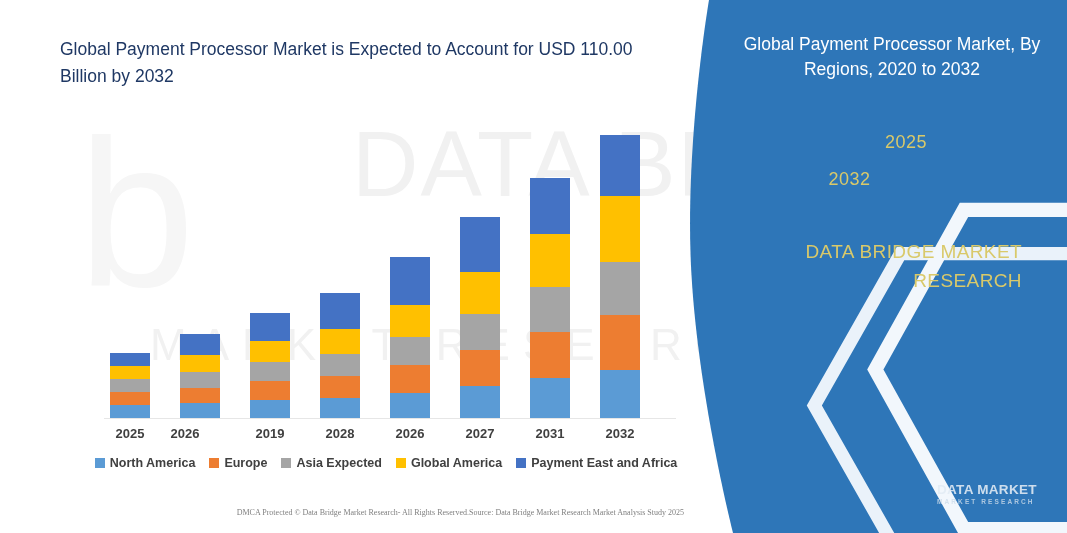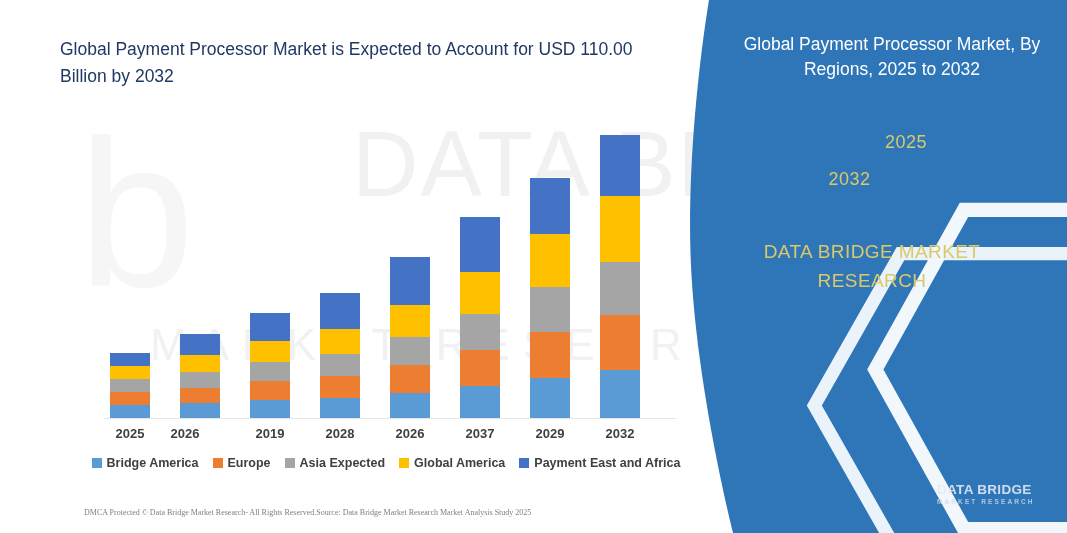--- a/index.html
+++ b/index.html
@@ -47,21 +47,21 @@
     letter-spacing: .5px;
   }
   .hex svg { position: absolute; inset: 0; }
   .hex span { position: relative; z-index: 2; }
   .hex-2025 { left: 85px; top: 0px;  width: 88px; height: 78px; }
   .hex-2032 { left: 25px; top: 36px; width: 95px; height: 80px; }
 
   .brand-text {
     position: absolute;
     top: 237px; left: 45px; width: 300px;
-    text-align: center;
+    text-align: right;
     color: #d9c96a;
     font-size: 19px;
     line-height: 29px;
     letter-spacing: .4px;
   }
 
   .logo {
     position: absolute;
     left: 212px; top: 473px;
     width: 150px; height: 42px;
@@ -147,21 +147,21 @@
     gap: 14px;
     white-space: nowrap;
   }
   .legend-item { display: flex; align-items: center; gap: 5px; }
   .legend-swatch { width: 10px; height: 10px; flex: none; }
   .legend-label { font-size: 12.5px; font-weight: 700; color: #404040; }
 
   .footer {
     position: absolute;
     left: 84px; top: 508px; width: 600px;
-    display: flex; justify-content: flex-start;
+    display: flex; justify-content: flex-end;
     font-size: 8px; color: #808080;
     font-family: "Liberation Serif", serif;
   }
   .footer span { white-space: nowrap; }
 </style>
 </head>
 <body>
 
 <div id="root">
 
@@ -250,29 +250,29 @@
         </div>
       </div>
   </div>
 
   <div class="x-labels" id="x-labels">
       <div class="x-label" style="left: -1px;">2025</div>
       <div class="x-label" style="left: 54px;">2026</div>
       <div class="x-label" style="left: 139px;">2019</div>
       <div class="x-label" style="left: 209px;">2028</div>
       <div class="x-label" style="left: 279px;">2026</div>
-      <div class="x-label" style="left: 349px;">2037</div>
-      <div class="x-label" style="left: 419px;">2029</div>
+      <div class="x-label" style="left: 349px;">2027</div>
+      <div class="x-label" style="left: 419px;">2031</div>
       <div class="x-label" style="left: 489px;">2032</div>
     </div>
 
   <div class="legend" id="legend">
       <div class="legend-item">
         <span class="legend-swatch" style="background: rgb(91, 155, 213);"></span>
-        <span class="legend-label">Bridge America</span>
+        <span class="legend-label">North America</span>
       </div>
       <div class="legend-item">
         <span class="legend-swatch" style="background: rgb(237, 125, 49);"></span>
         <span class="legend-label">Europe</span>
       </div>
       <div class="legend-item">
         <span class="legend-swatch" style="background: rgb(165, 165, 165);"></span>
         <span class="legend-label">Asia Expected</span>
       </div>
       <div class="legend-item">
@@ -288,21 +288,21 @@
   <div class="footer">
     <span>DMCA Protected © Data Bridge Market Research- All Rights Reserved.</span>
     <span>Source: Data Bridge Market Research  Market Analysis Study 2025</span>
   </div>
 
   <div class="blue-panel">
     <svg viewBox="0 0 390 533" preserveAspectRatio="none">
       <path d="M390,0 L32,0 C32,0 8,140 14,266 C20,392 56,533 56,533 L390,533 Z" fill="#2E76B8"></path>
     </svg>
 
-    <div class="panel-title">Global Payment Processor Market, By Regions, 2025 to 2032</div>
+    <div class="panel-title">Global Payment Processor Market, By Regions, 2020 to 2032</div>
 
     <div class="hex-wrap">
       <div class="hex hex-2032">
         <svg viewBox="0 0 95 80">
           <polygon points="24,3 71,3 92,40 71,77 24,77 3,40" fill="none" stroke="#eaf2fa" stroke-width="3.2"></polygon>
         </svg>
         <span>2032</span>
       </div>
       <div class="hex hex-2025">
         <svg viewBox="0 0 88 78">
@@ -316,19 +316,19 @@
 
     <div class="logo">
       <div class="logo-mark">
         <svg viewBox="0 0 44 40" width="44" height="40">
           <path d="M8,4 L8,30 C8,36 13,38 19,38 C28,38 33,32 33,24 C33,16 27,12 20,13 L20,20 C24,19.5 26,21.5 26,24.5 C26,28 23,30.5 19,30.5 C16,30.5 15,29 15,26 L15,4 Z" fill="#EE7523"></path>
           <path d="M2,24 C10,18 24,14 40,16 C26,20 14,26 7,33 C4,31 2,27 2,24 Z" fill="#1E5FA8" opacity="0.95"></path>
           <path d="M12,22 C18,19 27,18 34,19 C25,22 18,26 14,31 C12,28 11,25 12,22 Z" fill="#2E7BC4" opacity="0.85"></path>
         </svg>
       </div>
       <div class="logo-text">
-        <div class="logo-line1">DATA BRIDGE</div>
+        <div class="logo-line1">DATA MARKET</div>
         <div class="logo-line2">MARKET RESEARCH</div>
       </div>
     </div>
   </div>
 
 </div>
 
 </body></html>

